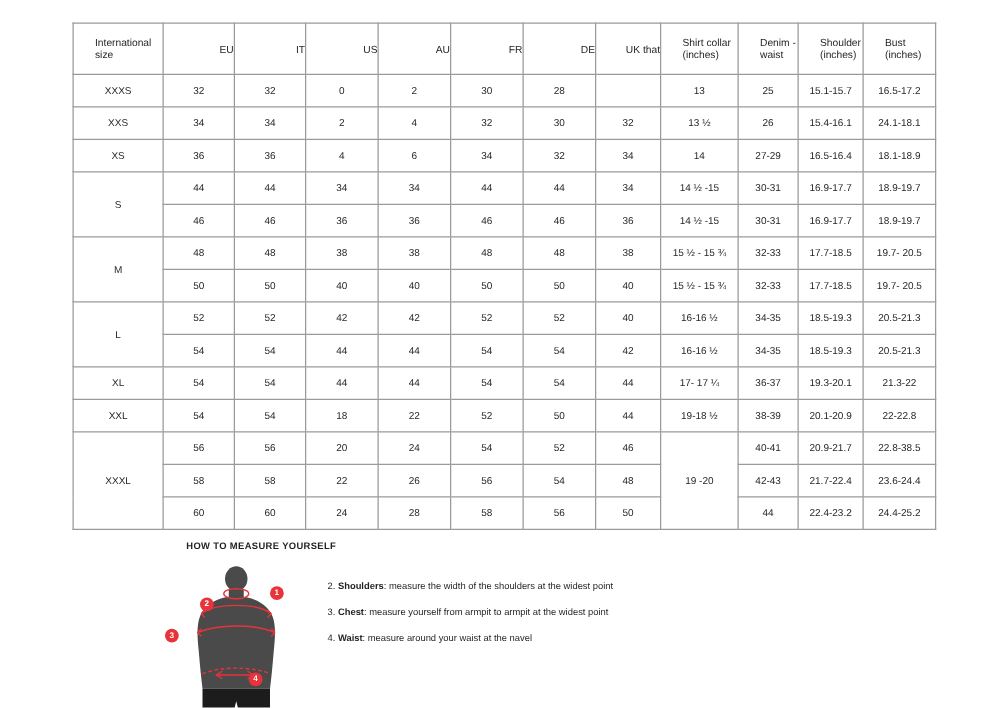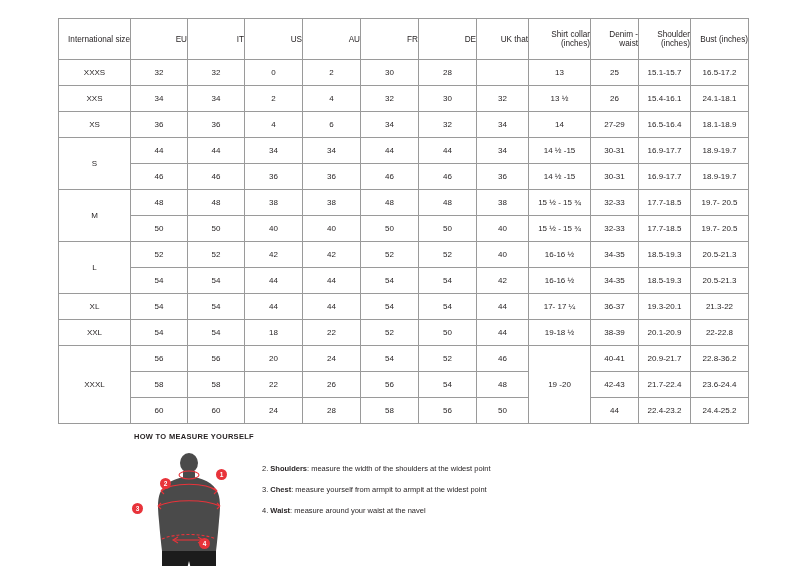--- a/index.html
+++ b/index.html
@@ -31,22 +31,22 @@
     vertical-align: middle;
     padding: 0;
     height: 25px;
     color: #231f20;
   }
   #size-table thead td {
     height: 40px;
     font-size: 8.2px;
   }
   #size-table thead td.th-left {
-    text-align: right;
-    padding-left: 0;
+    text-align: left;
+    padding-left: 17px;
   }
   #size-table thead td.th-pad {
     text-align: right;
     padding-left: 8px;
   }
   
   col.c0 { width: 72px; }
   col.c1 { width: 57px; }
   col.c2 { width: 57px; }
   col.c3 { width: 58px; }
@@ -64,20 +64,21 @@
     left: 134px;
     top: 432px;
     width: 560px;
   }
   .measure-title {
     font-size: 7.5px;
     font-weight: bold;
     letter-spacing: 0.3px;
     color: #231f20;
     margin-bottom: 10px;
+    margin-left: 15px;
   }
   .measure-body {
     display: flex;
     align-items: flex-start;
   }
   .figure {
     position: relative;
     width: 110px;
     height: 124px;
     flex: none;
@@ -298,21 +299,21 @@
         <td>56</td>
         <td>56</td>
         <td>20</td>
         <td>24</td>
         <td>54</td>
         <td>52</td>
         <td>46</td>
         <td rowspan="3">19 -20</td>
         <td>40-41</td>
         <td>20.9-21.7</td>
-        <td>22.8-36.2</td>
+        <td>22.8-38.5</td>
       </tr>
       <tr>
         <td>58</td>
         <td>58</td>
         <td>22</td>
         <td>26</td>
         <td>56</td>
         <td>54</td>
         <td>48</td>
         <td>42-43</td>

